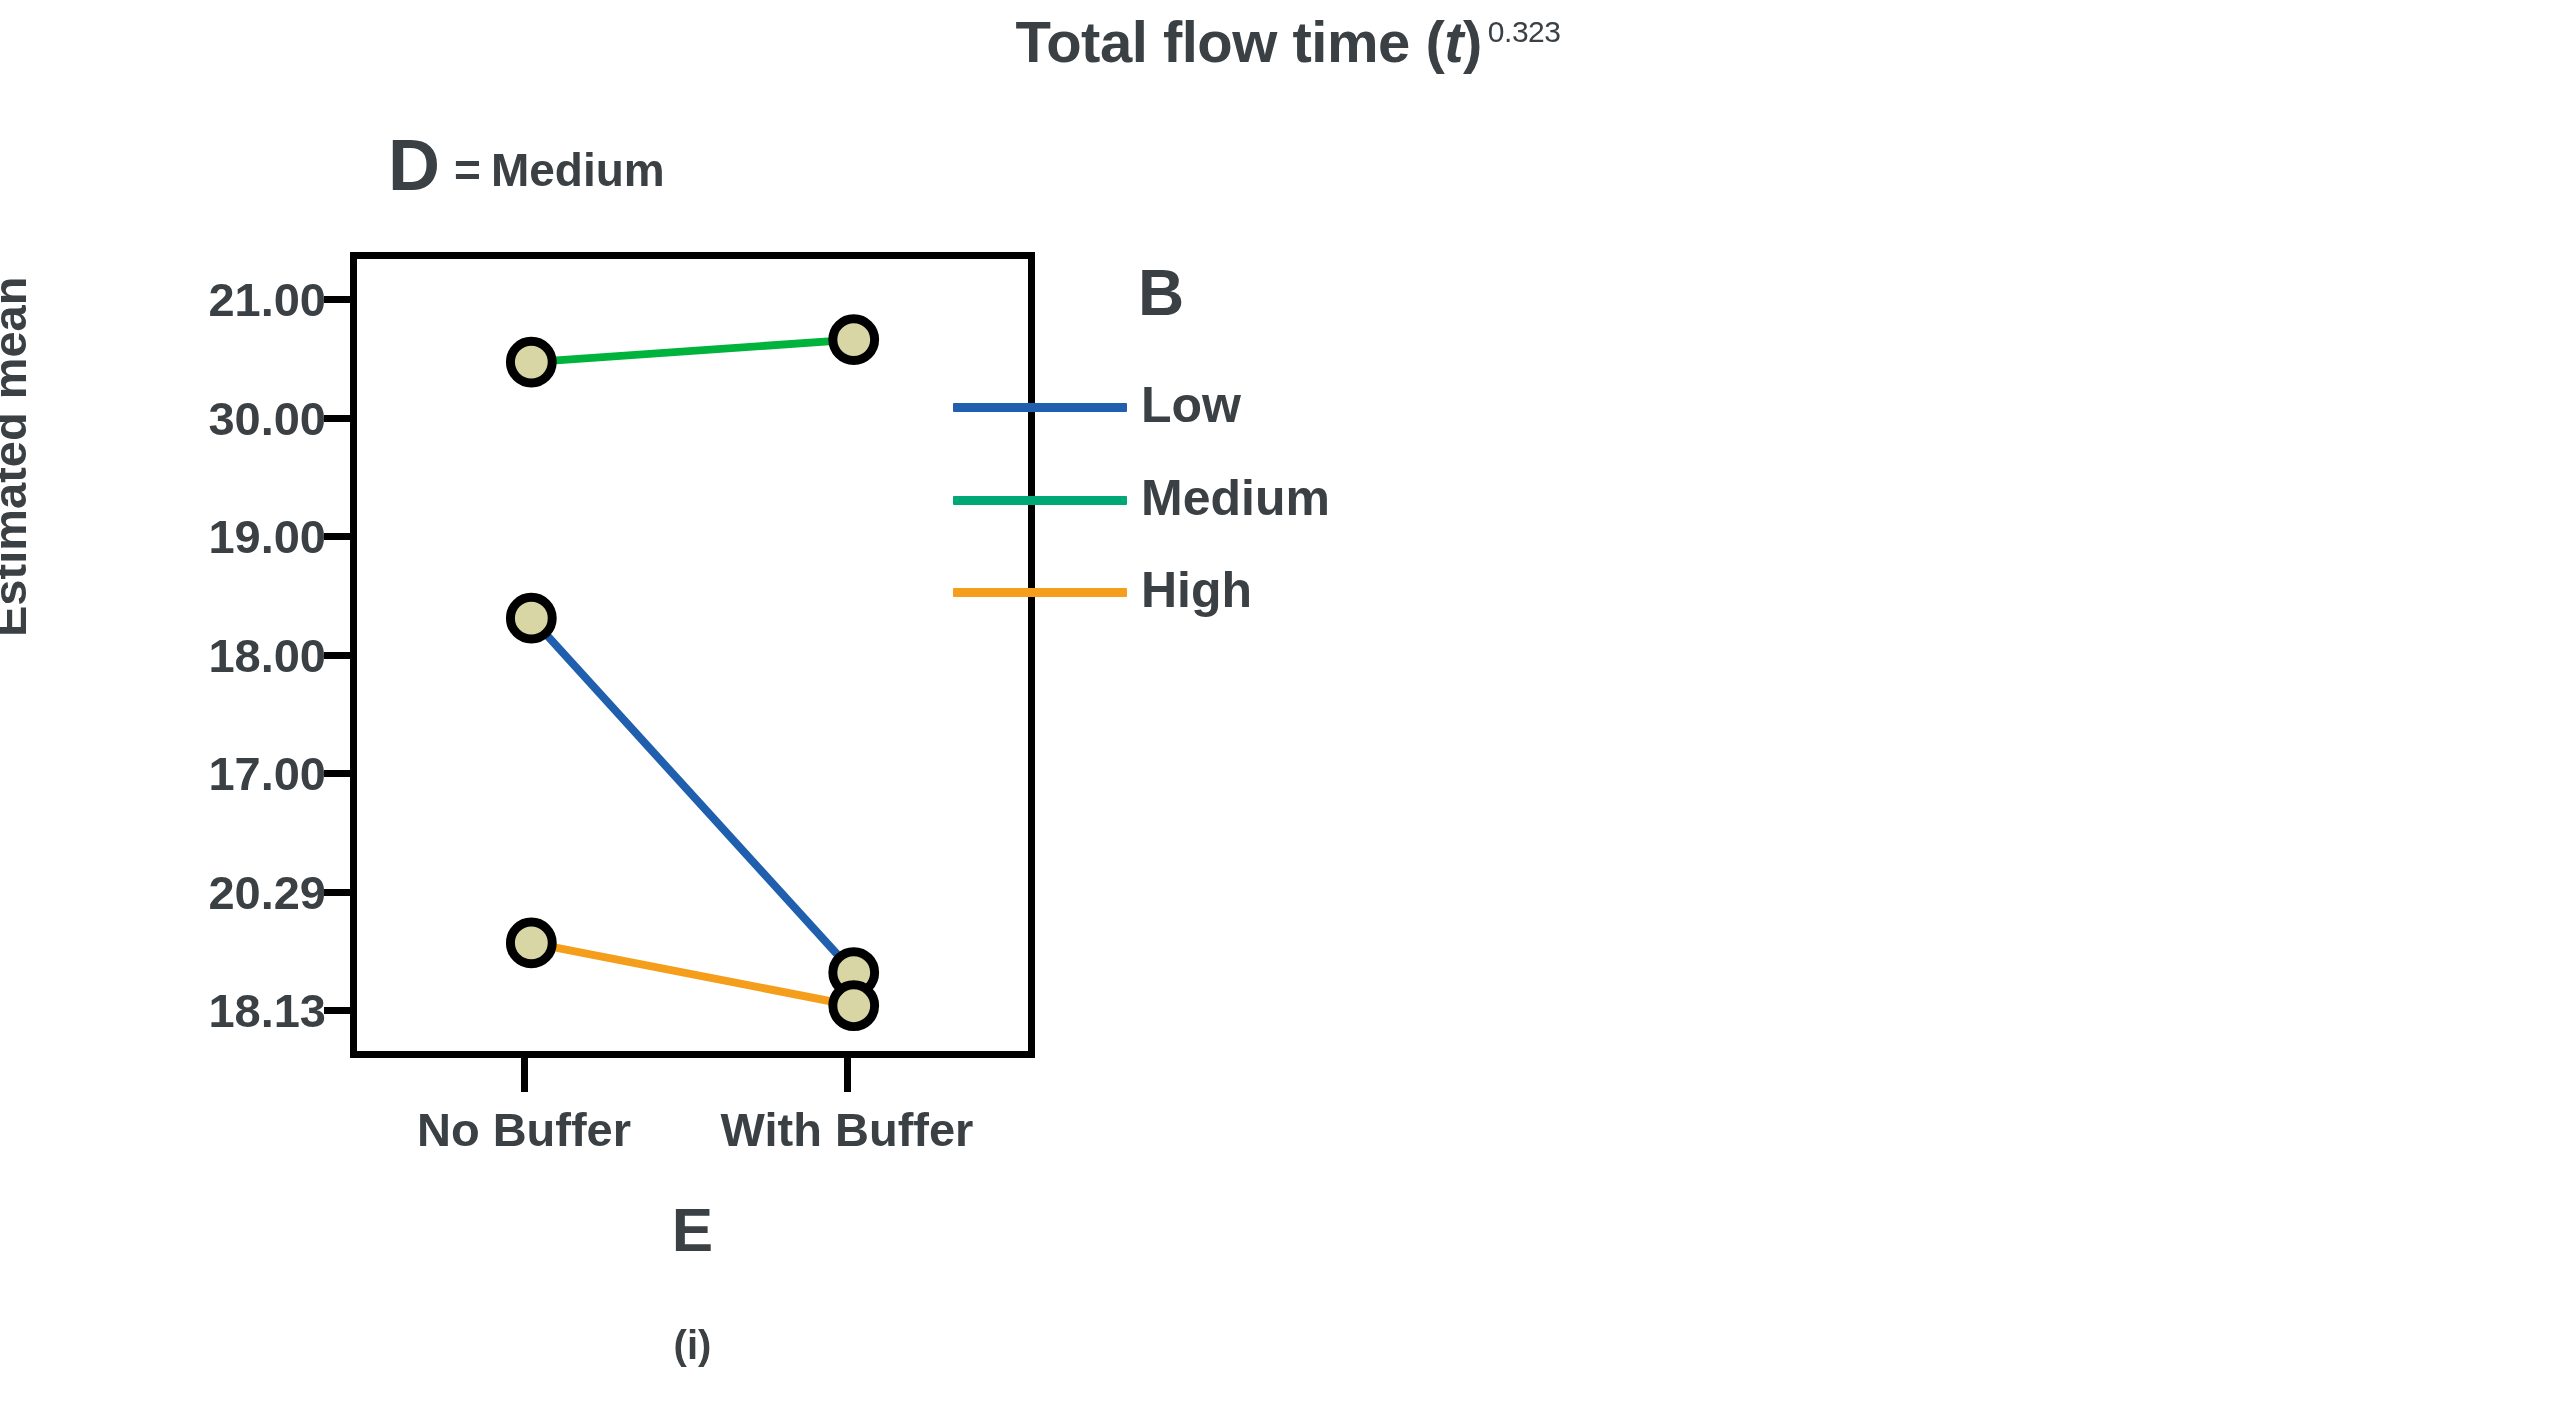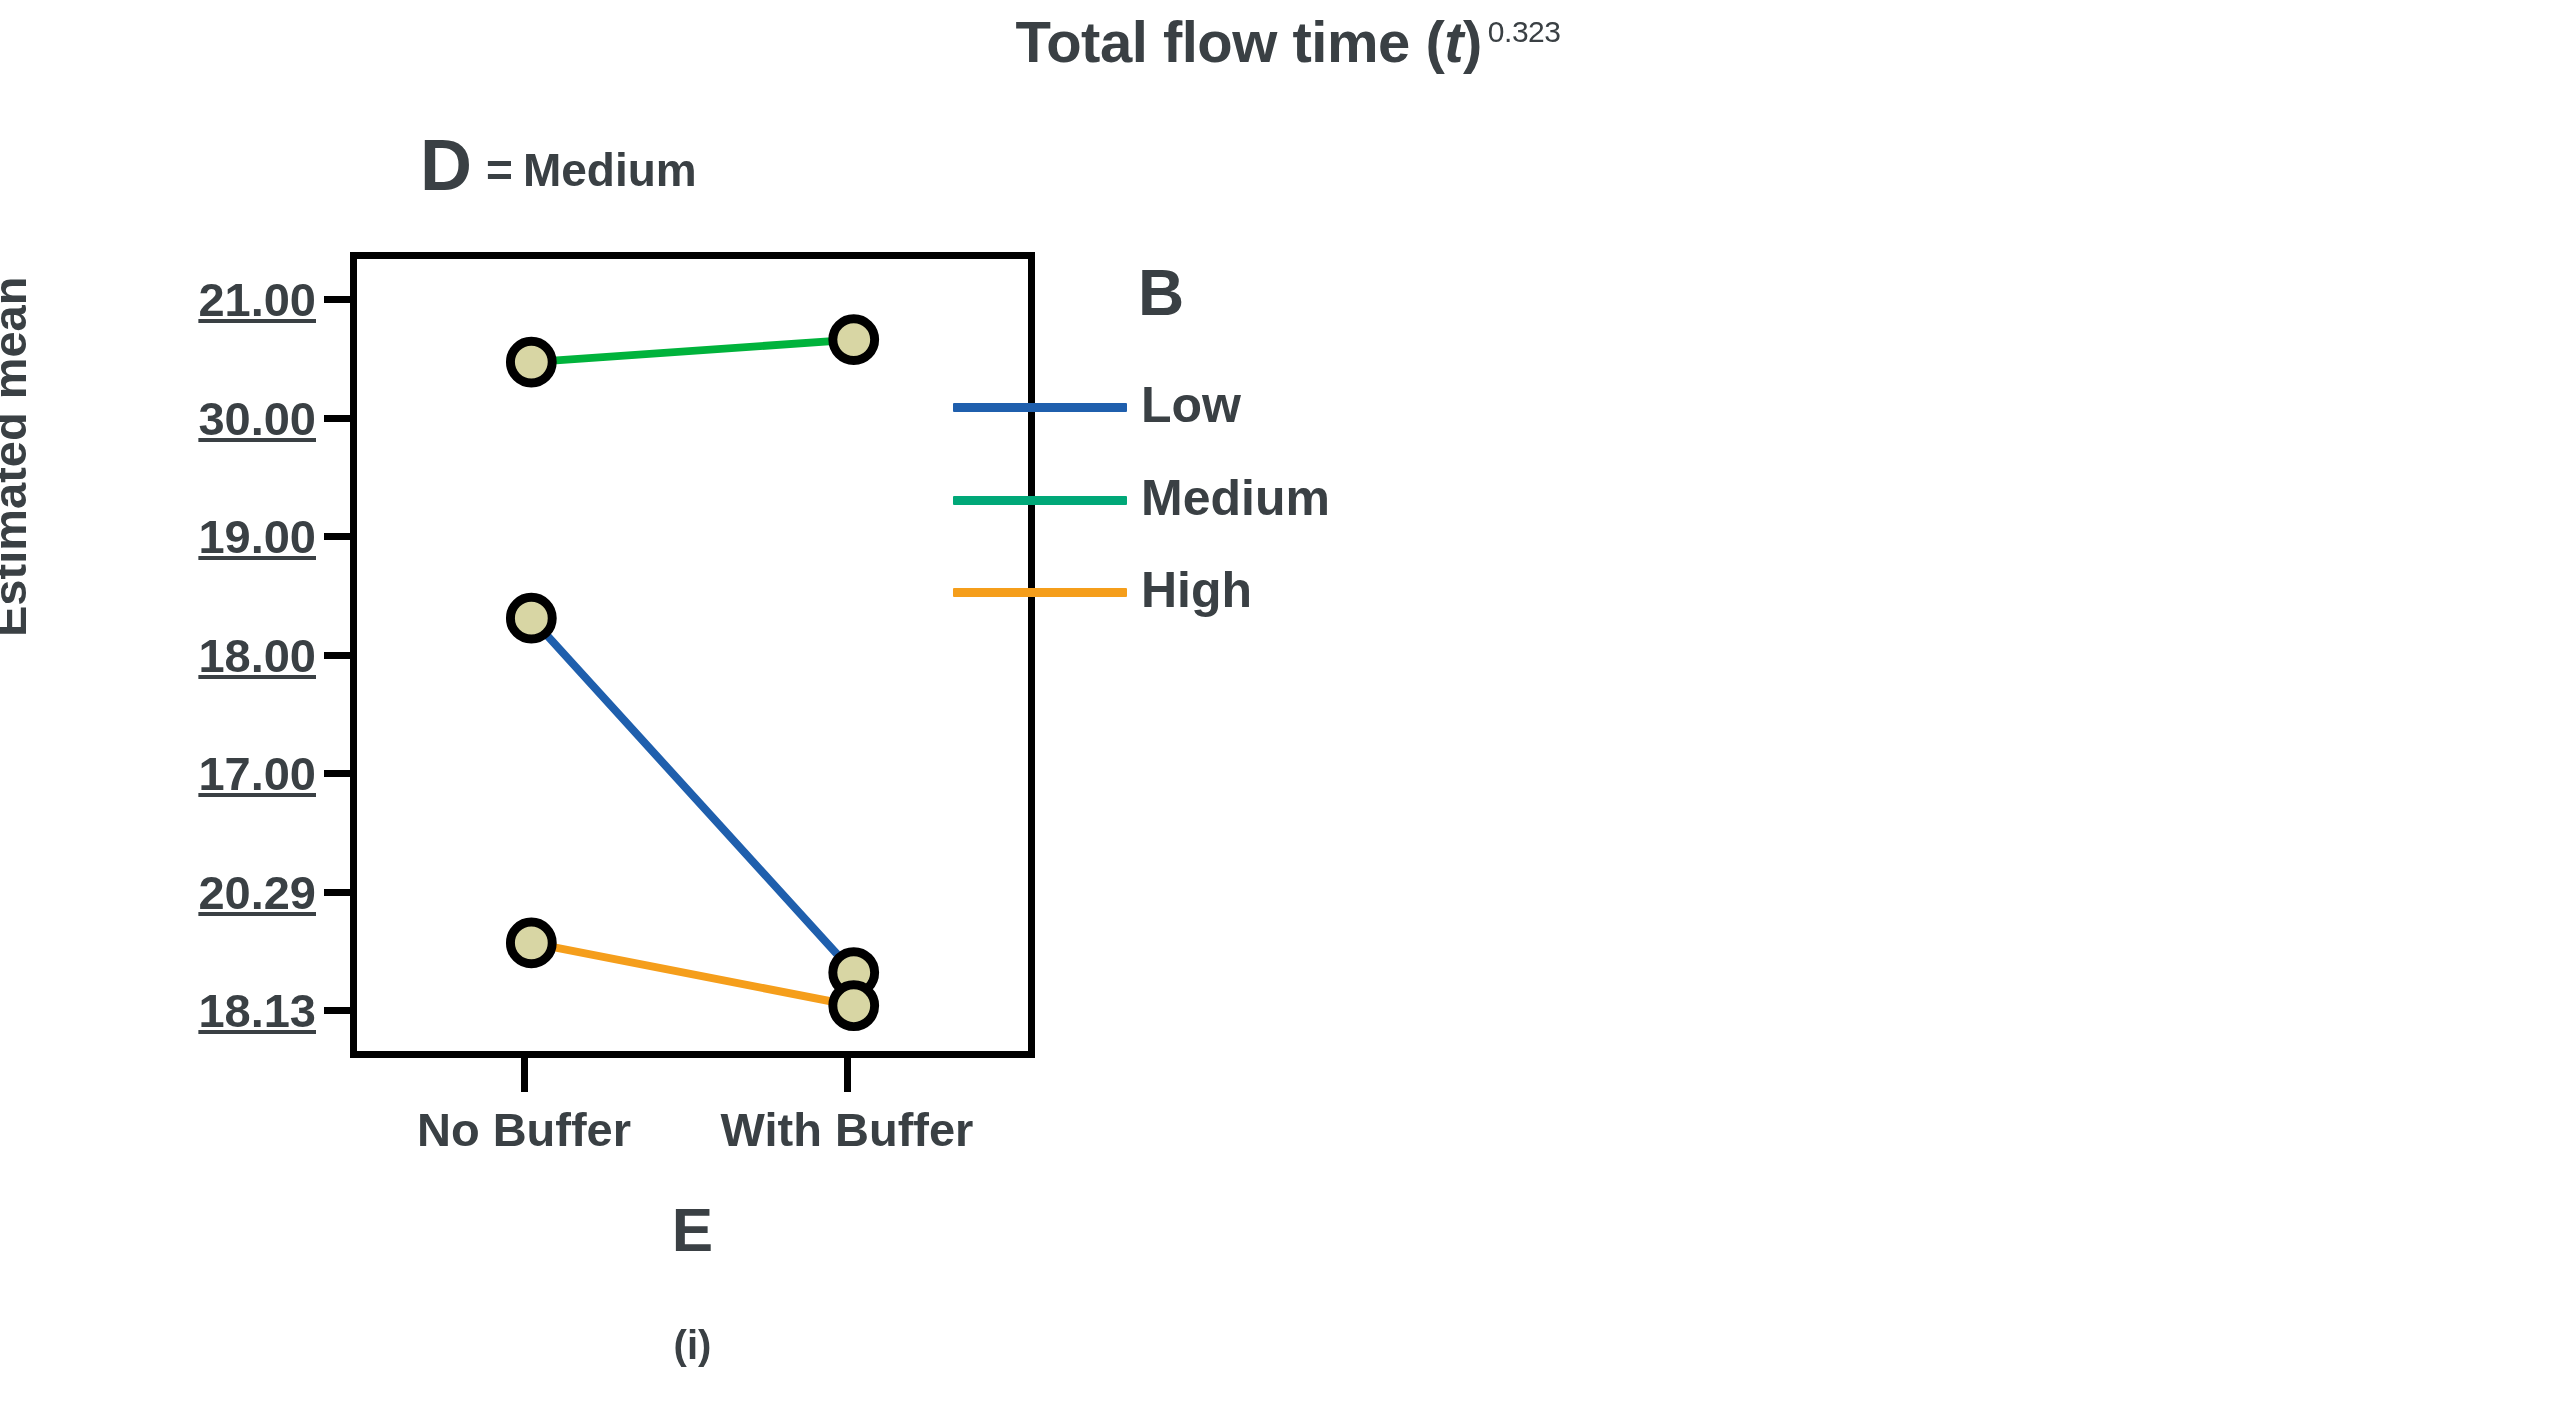--- a/index.html
+++ b/index.html
@@ -65,21 +65,21 @@
   }
   .panel-header .eq {
     font-size: 46px;
     font-weight: bold;
     margin: 0 10px 0 14px;
   }
   .panel-header .lvl {
     font-size: 46px;
     font-weight: bold;
   }
-  #header-left  { left: 420px; top: 129px; }
+  #header-left  { left: 388px; top: 129px; }
 
   
   .plot-frame {
     position: absolute;
     border: 7px solid #000000;
     box-sizing: border-box;
     background: #ffffff;
   }
   #frame-left  { left: 350px;  top: 252px; width: 685px; height: 806px; }
 
@@ -98,27 +98,26 @@
   .ytick .tickline {
     position: absolute;
     right: 0;
     top: -3px;
     width: 26px;
     height: 7px;
     background: #000;
   }
   .ytick .ticklabel {
     position: absolute;
-    right: 34px;
+    right: 24px;
     top: -27px;
     font-size: 47px;
     font-weight: bold;
     color: #3a4044;
     white-space: nowrap;
-    text-decoration: underline;
   }
 
   
   .xtick {
     position: absolute;
     width: 0;
   }
   .xtick .tickline {
     position: absolute;
     left: -3px;

